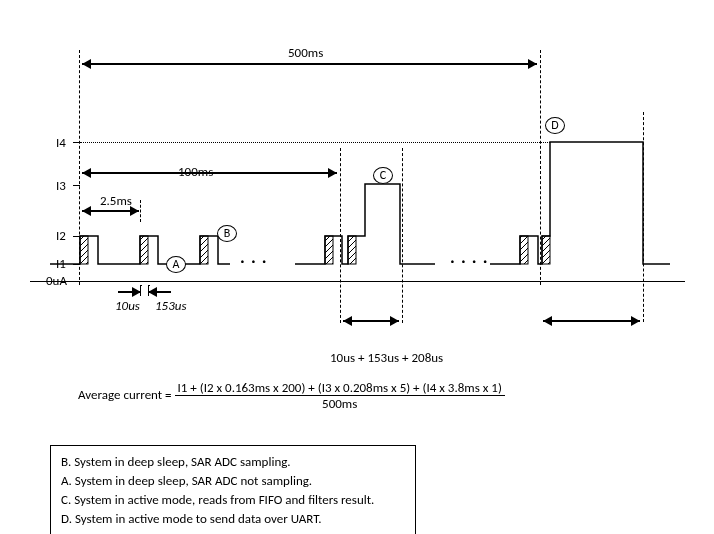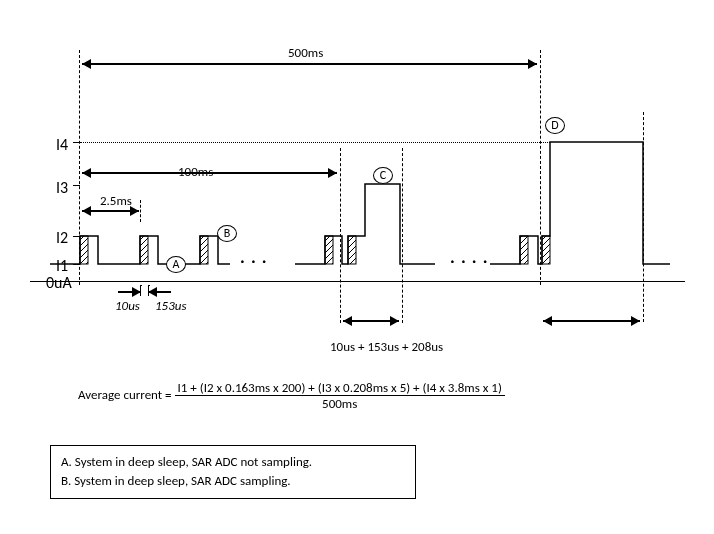--- a/index.html
+++ b/index.html
@@ -1,17 +1,17 @@
 <!DOCTYPE html>
 <html><head>
 <meta charset="utf-8">
 <style>
 body { font-family: "Segoe UI", Calibri, Arial, sans-serif; font-size: 13px; background: #fff; margin: 0; padding: 0; width: 714px; height: 534px; position: relative; }
 .timing-area { position: absolute; left: 0; top: 0; width: 714px; height: 380px; }
-.level-label { position: absolute; font-size: 16px; }
+.level-label { position: absolute; font-size: 13px; }
 .time-label { position: absolute; font-size: 13px; }
 .callout { position: absolute; border: 1.2px solid #000; border-radius: 50%; width: 18px; height: 15px; text-align: center; font-size: 12px; line-height: 15px; background: #fff; }
 .dashed-v { position: absolute; border-left: 1.5px dashed #000; }
 .dotted-h { position: absolute; border-top: 1.5px dotted #000; }
 .solid-h { position: absolute; border-top: 1.5px solid #000; }
 .arrow-line { position: absolute; height: 2px; background: #000; }
 .arrow-line::before, .arrow-line::after { content: ""; position: absolute; top: -4px; width: 0; height: 0; border-top: 5px solid transparent; border-bottom: 5px solid transparent; }
 .arrow-line.double::before { left: 0; border-right: 9px solid #000; }
 .arrow-line.double::after { right: 0; border-left: 9px solid #000; }
 .arrow-line.right::after { right: 0; border-left: 9px solid #000; }
@@ -98,30 +98,32 @@
   <div class="callout" style="left:545px; top:117px;">D</div>
 
   <div class="arrow-line right" style="left:118px; top:291px; width:23px;"></div>
   <div class="arrow-line left" style="left:148px; top:291px; width:23px;"></div>
   <div class="solid-h" style="left:140px; top:285px; width:1px; border-left:1px solid #000; height:10px;"></div>
   <div class="solid-h" style="left:148px; top:285px; width:1px; border-left:1px solid #000; height:10px;"></div>
   <div class="time-label" style="left:115px; top:298px;font-style:italic;">10us</div>
   <div class="time-label" style="left:155px; top:298px;font-style:italic;">153us</div>
 
   <div class="arrow-line double" style="left:343px; top:320px; width:56px;"></div>
-  <div class="time-label" style="left:330px; top:339px;">10us + 153us + 208us</div>
+  <div class="time-label" style="left:330px; top:350px;">10us + 153us + 208us</div>
 
   <div class="arrow-line double" style="left:543px; top:320px; width:97px;"></div>
 
 </div>
 
 <div class="formula">
   <span>Average current = </span>
   <span style="display:inline-block; vertical-align:middle; text-align:center;">
     <span class="frac-top">I1 + (I2 x 0.163ms x 200) + (I3 x 0.208ms x 5) + (I4 x 3.8ms x 1)</span>
     <span class="frac-bot">500ms</span>
   </span>
 </div>
 
 <div class="legend-box">
+  <div>B. System in deep sleep, SAR ADC sampling.</div>
   <div>A. System in deep sleep, SAR ADC not sampling.</div>
-  <div>B. System in deep sleep, SAR ADC sampling.</div>
+  <div>C. System in active mode, reads from FIFO and filters result.</div>
+  <div>D. System in active mode to send data over UART.</div>
 </div>
 
 </body></html>

